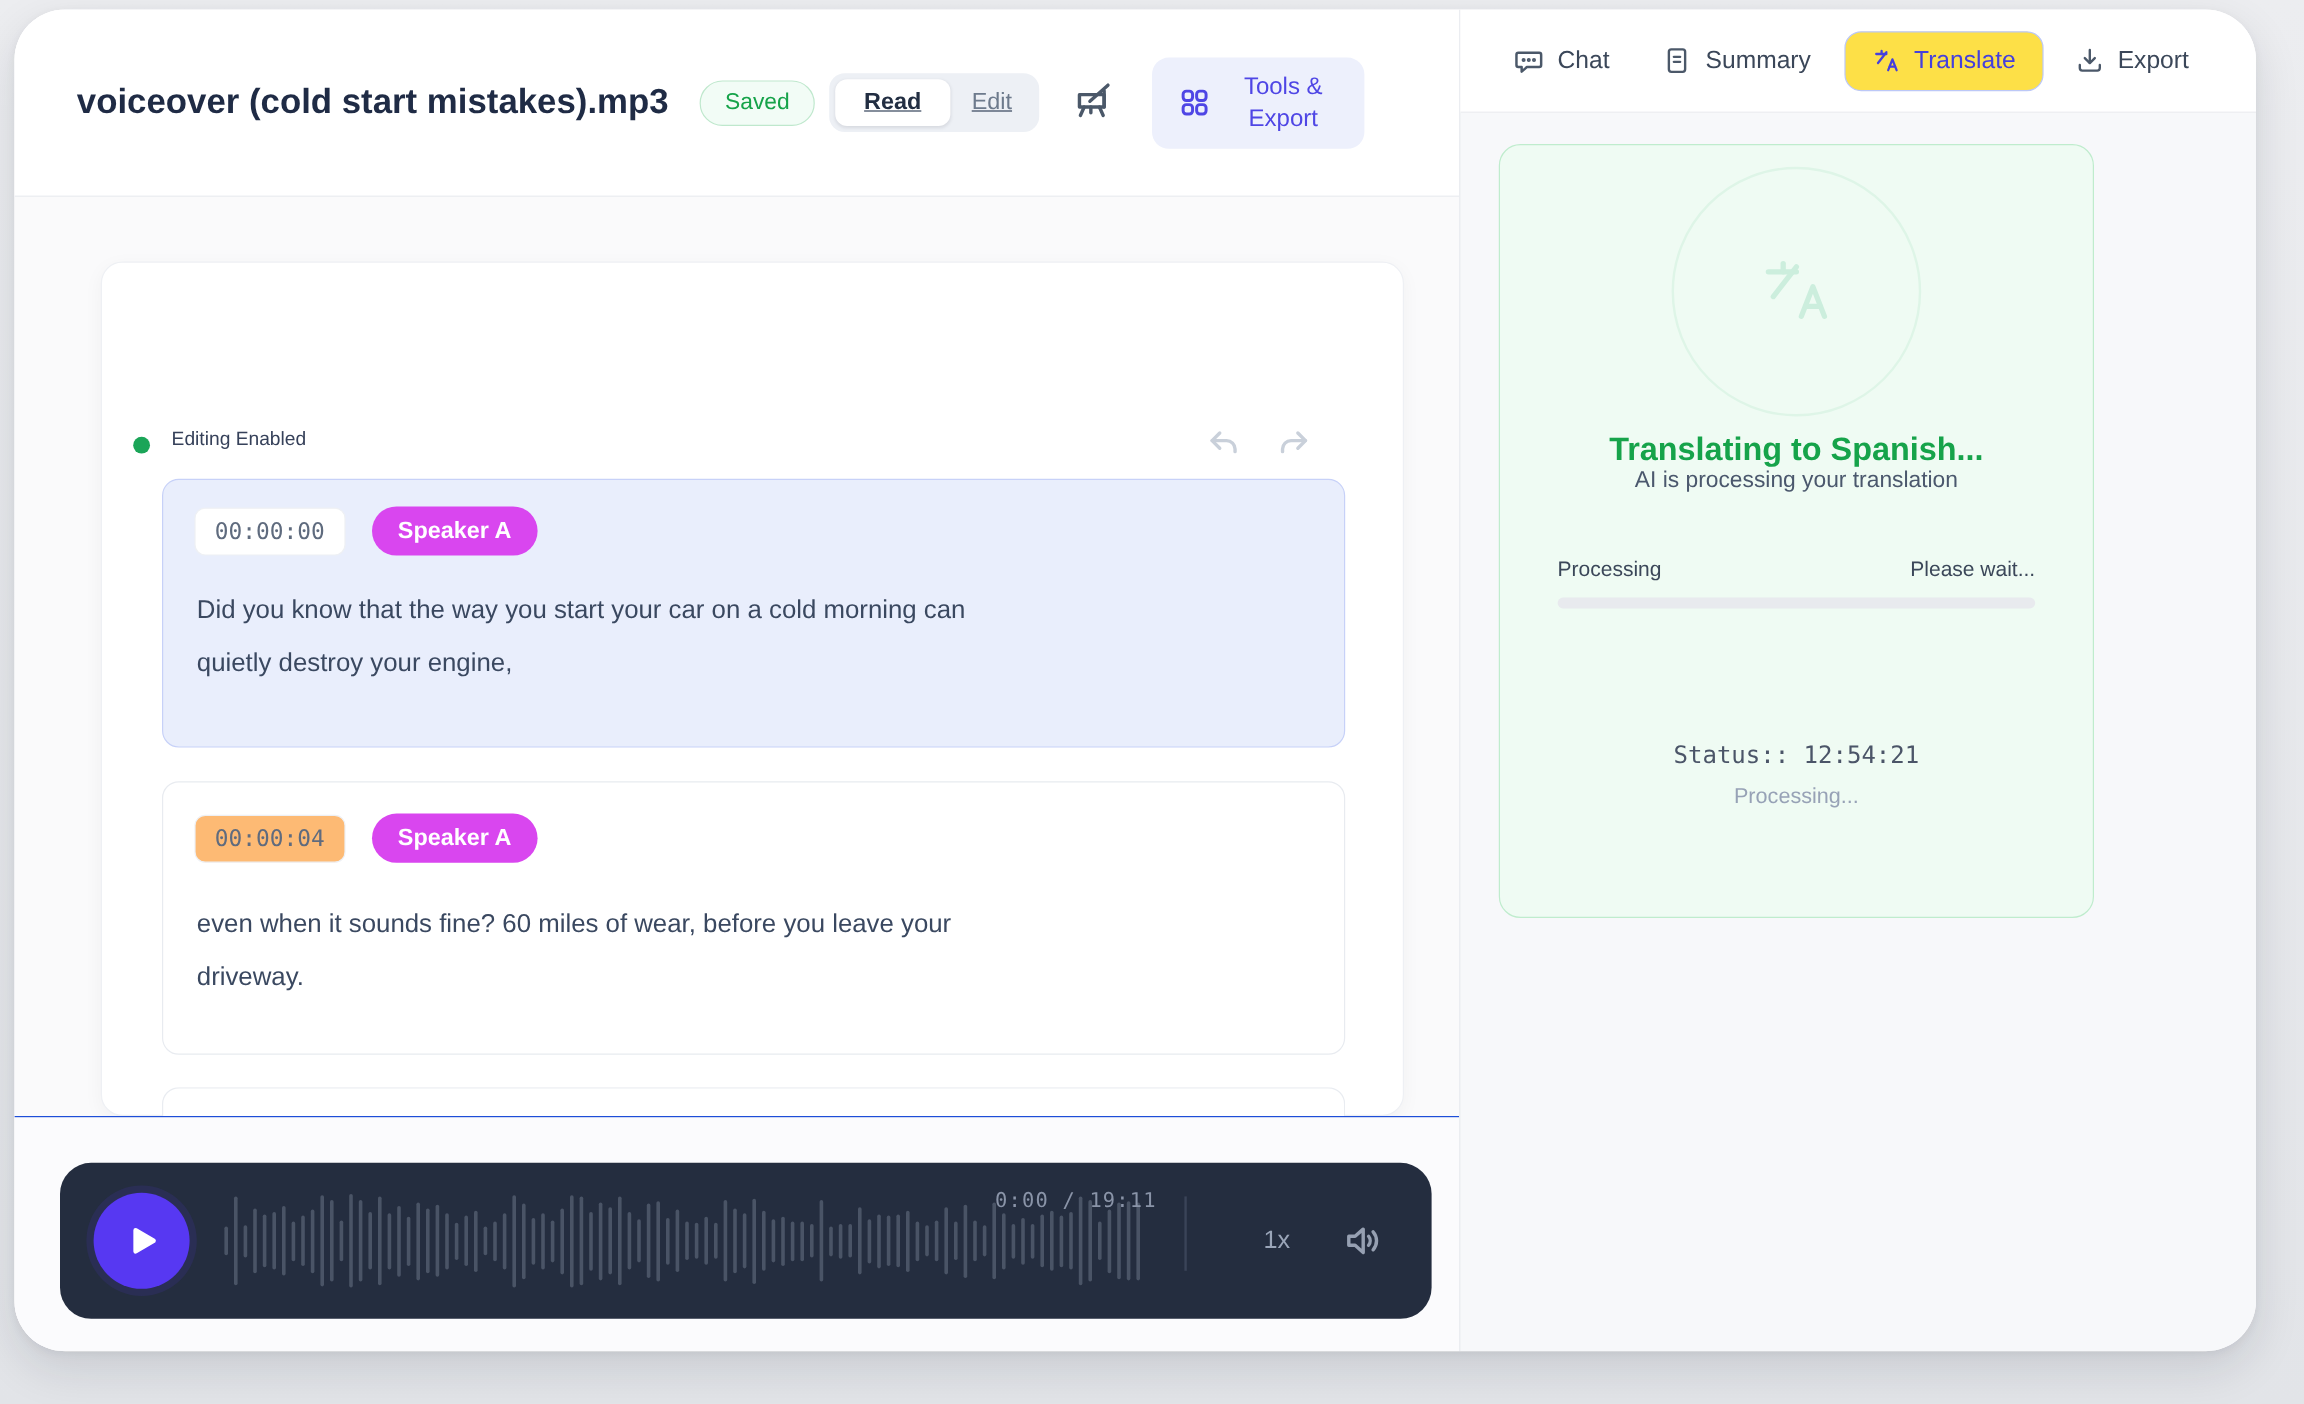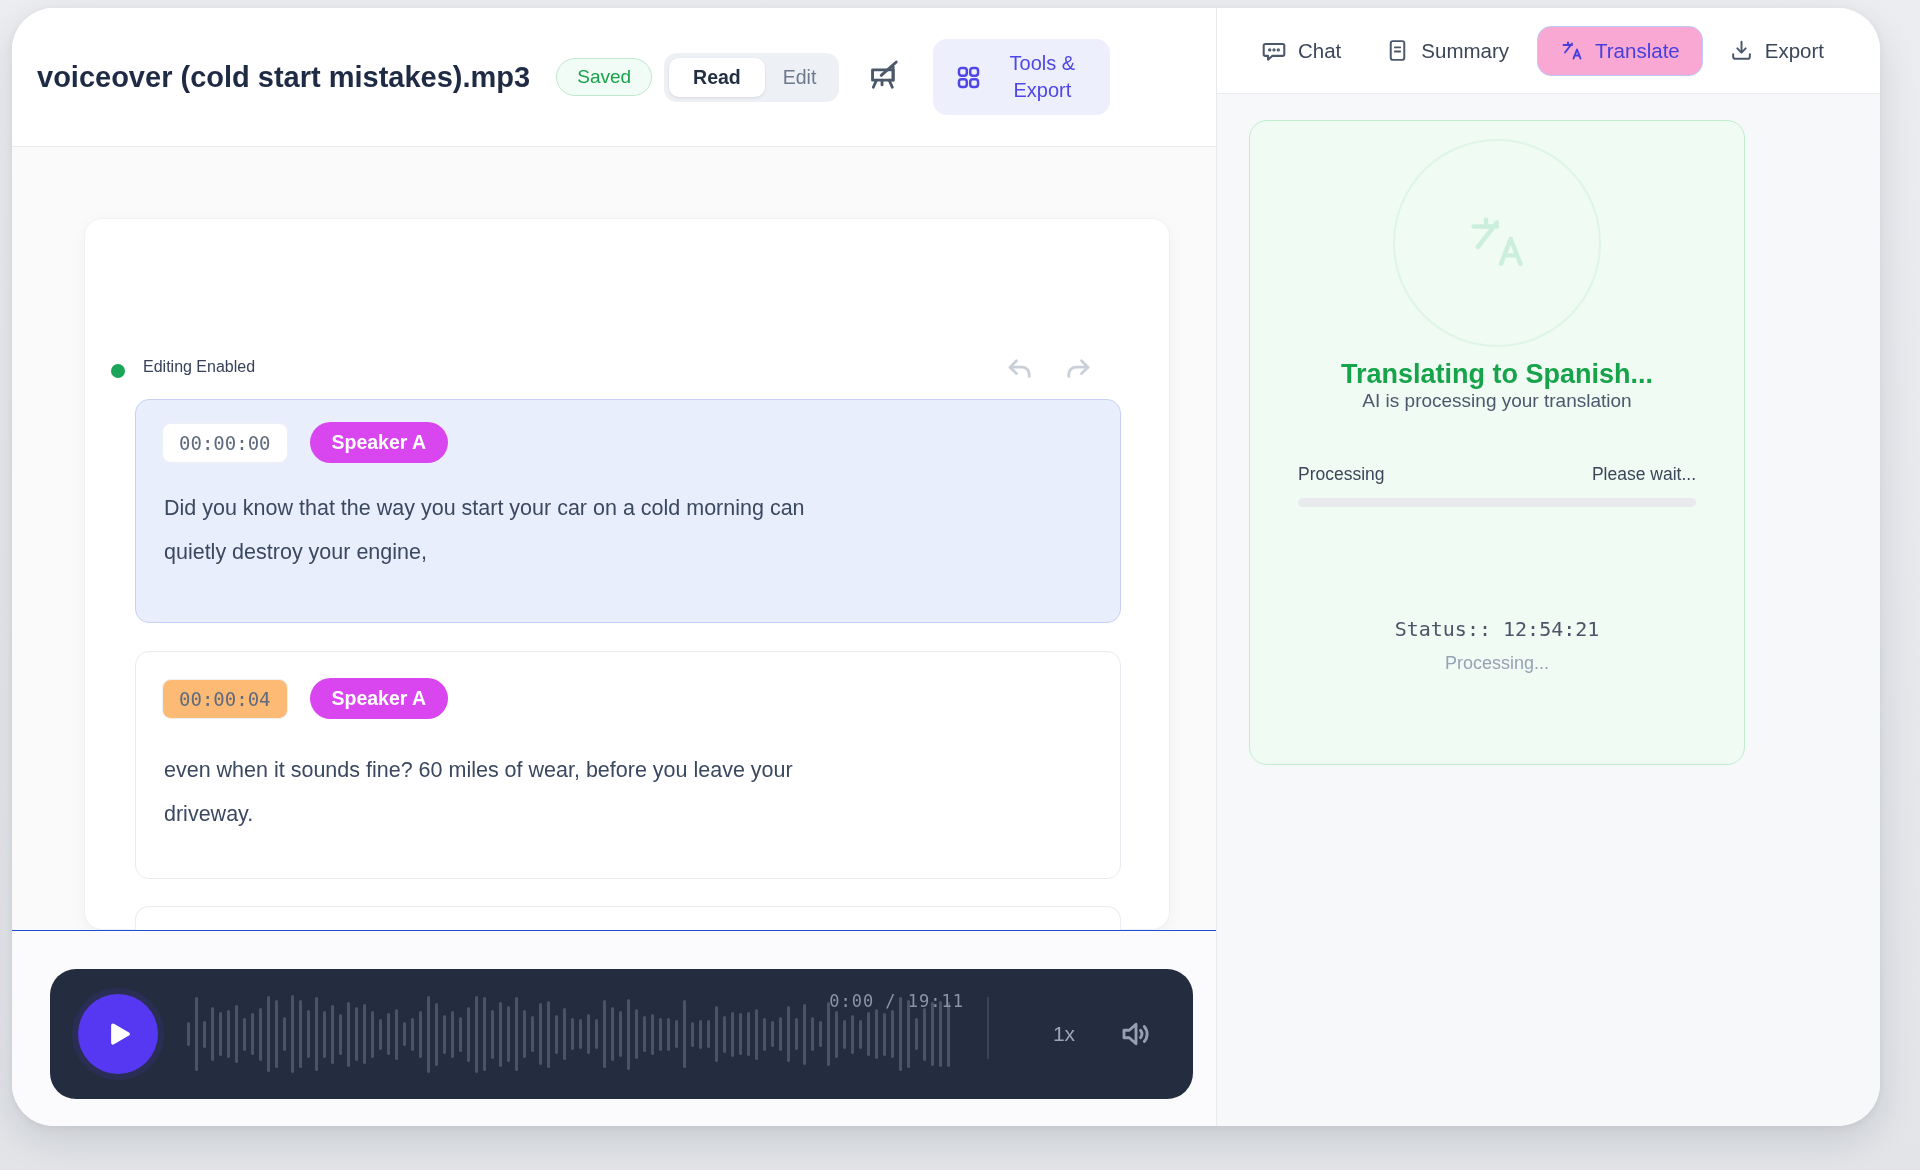--- a/index.html
+++ b/index.html
@@ -10,30 +10,30 @@
     position:relative; overflow:hidden; color:#36445c;
   }
   .window {
     position:absolute; left:12px; top:8px; width:1868px; height:1118px;
     background:#ffffff; border-radius:42px; overflow:hidden;
     box-shadow:0 14px 38px rgba(15,23,42,.12), 0 2px 8px rgba(15,23,42,.05);
   }
   
   .left-panel { position:absolute; left:0; top:0; width:1204px; height:100%; background:#fafafb; }
   .left-header {
-    position:absolute; left:0; top:0; width:100%; height:139px; background:#fff;
-    border-bottom:1px solid #e9ebef; display:flex; align-items:center; padding-left:25px;
+    position:absolute; left:0; top:0; width:100%; height:156px; background:#fff;
+    border-bottom:1px solid #e9ebef; display:flex; align-items:center; padding-left:52px;
   }
   .file-title { font-size:29px; font-weight:700; color:#1f2b45; white-space:nowrap; margin-right:26px; }
   .saved-pill {
     font-size:19px; color:#16a34a; background:#f2fcf6; border:1.5px solid #bfe8cd;
     border-radius:20px; padding:7px 20px; white-space:nowrap;
   }
   .mode-toggle {
-    margin-left:12px; background:#edf0f5; border-radius:13px; padding:5px; display:flex; align-items:center;
+    margin-left:12px; background:#edf0f5; border-radius:13px; padding:5px; display:flex; align-items:center;text-decoration:underline;
   }
   .mode-read {
     background:#fff; border-radius:10px; padding:8px 24px; font-size:19.5px; font-weight:700;
     color:#222e42; box-shadow:0 1px 3px rgba(15,23,42,.10); cursor:pointer;
   }
   .mode-edit { padding:8px 18px; font-size:19.5px; color:#6d7a8c; cursor:pointer; }
   .easel-btn { margin-left:28px; color:#4b5869; cursor:pointer; display:flex; align-items:center; }
   .tools-btn {
     margin-left:28px; background:#edf0fc; border-radius:14px; padding:11px 22px;
     display:flex; align-items:center; gap:14px; color:#4f46e5; cursor:pointer;
@@ -104,21 +104,21 @@
   }
   .rp-header {
     position:absolute; left:0; top:0; width:100%; height:86px; background:#fff;
     border-bottom:1px solid #eaecef; display:flex; align-items:center; padding-left:44px;
   }
   .tab { display:flex; align-items:center; gap:11px; font-size:20.5px; color:#3b4759; cursor:pointer; white-space:nowrap; }
   .tab .ticon { color:#4b5869; display:flex; }
   .tab-chat { margin-right:44px; }
   .tab-summary { margin-right:28px; }
   .tab-translate {
-    background:#f9a8d4; border:1.5px solid #bcc8f7; border-radius:14px; padding:12px 22px;
+    background:#fde047; border:1.5px solid #bcc8f7; border-radius:14px; padding:12px 22px;
     color:#4540dd; margin-right:26px;
   }
   .tab-translate .ticon { color:#4540dd; }
   .translate-card {
     position:absolute; left:32px; top:112px; width:496px; height:645px;
     background:#effbf3; border:1.5px solid #bfeccd; border-radius:18px; overflow:hidden;
   }
   .tc-circle {
     width:208px; height:208px; border-radius:50%; border:2px solid #def5e7;
     margin:18px auto 0 auto; display:flex; align-items:center; justify-content:center; color:#cceedd;

